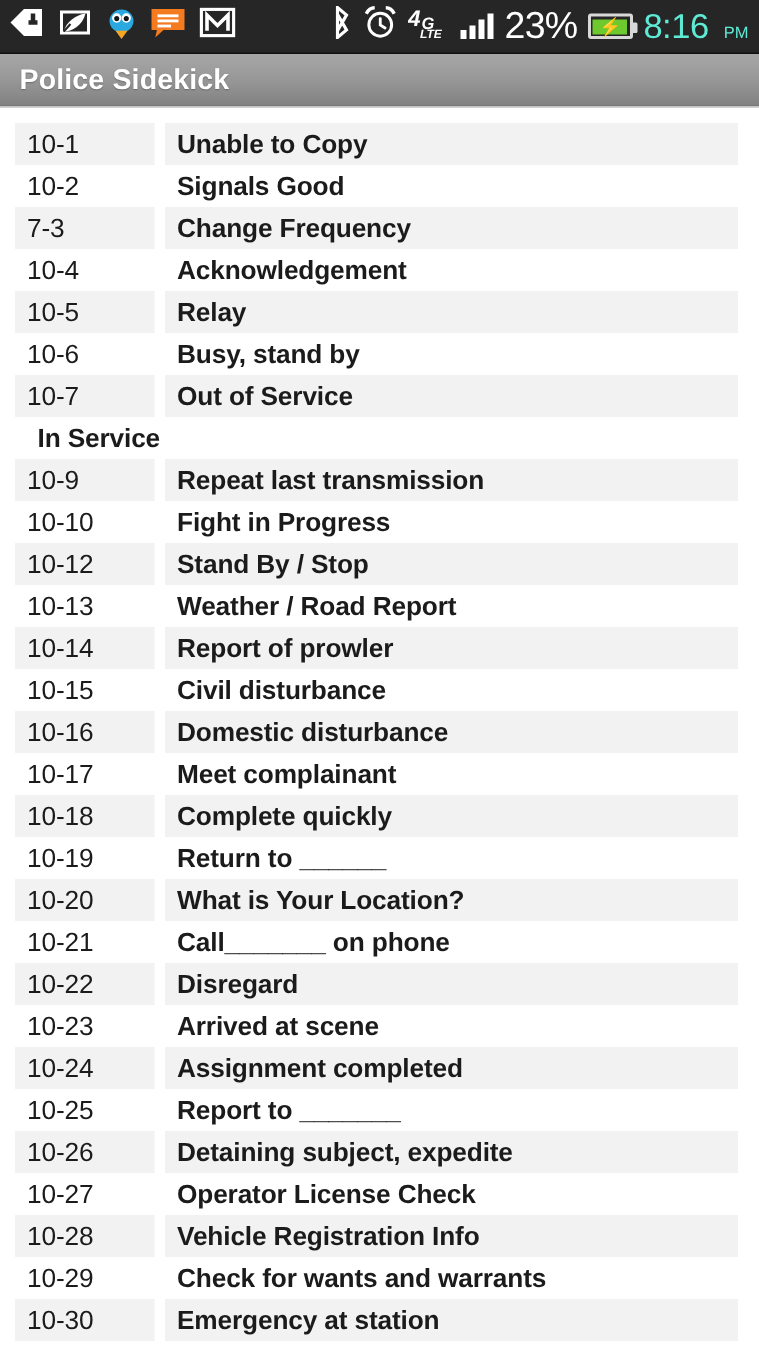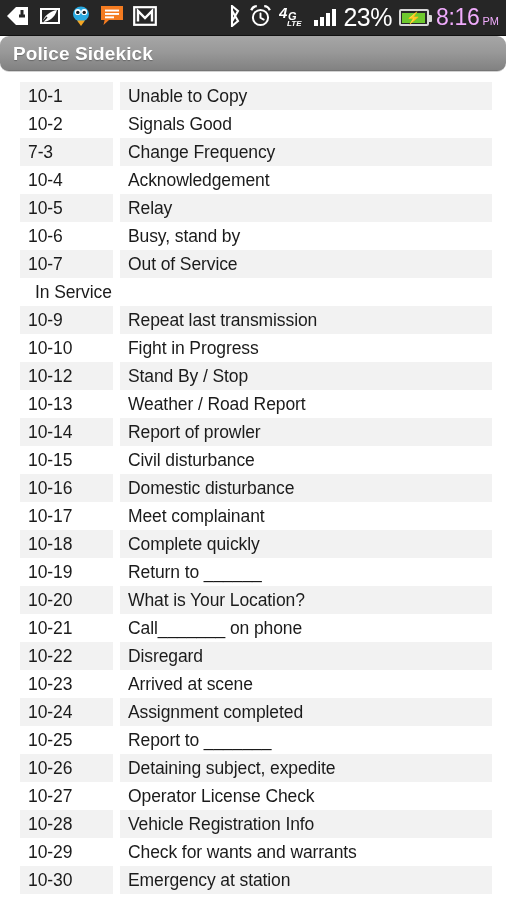--- a/index.html
+++ b/index.html
@@ -23,23 +23,23 @@
   #status-right{ display:flex; align-items:center; gap:7px; margin-left:auto; }
 
   .sicon{ display:block; }
 
   .pct{
     color:#ffffff; font-size:25px; letter-spacing:-0.5px;
     font-family:"Liberation Sans", sans-serif;
     line-height:1;
   }
   .clock{
-    color:#f0abfc; font-size:23px; line-height:1;
+    color:#5eead4; font-size:23px; line-height:1;
     letter-spacing:-0.3px;
-    display:flex; align-items:baseline; gap:3px;
+    display:flex; align-items:baseline; gap:10px;
   }
   .clock .ampm{ font-size:11px; letter-spacing:0; }
 
   
   .bars{ display:flex; align-items:flex-end; gap:2px; height:17px; }
   .bars i{ display:block; width:4px; background:#ffffff; }
   .bars i:nth-child(1){ height:6px; }
   .bars i:nth-child(2){ height:9px; }
   .bars i:nth-child(3){ height:13px; }
   .bars i:nth-child(4){ height:17px; }
@@ -61,48 +61,46 @@
     font-size:12px; color:#1e1e1e; line-height:1;
   }
 
   
   #title-bar{
     height:36px; width:506px;
     background:linear-gradient(to bottom, #a6a6a6 0%, #999999 45%, #828282 96%, #6f6f6f 100%);
     display:flex; align-items:center;
     padding-left:13px;
     border-bottom:1px solid #d2d2d2;
-    border-radius:9px;
   }
   #title-text{
     color:#ffffff; font-size:19px; font-weight:bold;
     letter-spacing:0.1px;
     text-shadow:0 1px 1px rgba(0,0,0,0.28);
   }
 
   
   #code-list{
     padding:10px 14px 0 10px;
     background:#ffffff;
   }
   .row{
     display:flex;
     height:28px;
     align-items:flex-end;
     background:#ffffff;
-    margin-left:10px;
   }
   .row.alt .cell{ background:#f2f2f2; }
   .cell{
     height:28px; display:flex; align-items:center;
     font-size:17.5px; color:#1b1b1b;
     letter-spacing:-0.1px;
   }
   .cell-code{ width:93px; flex:0 0 93px; padding-left:8px; }
-  .cell-desc{ flex:1 1 auto; padding-left:8px; margin-left:7px; }
+  .cell-desc{ flex:1 1 auto; padding-left:8px; margin-left:7px;font-weight:bold; }
 </style>
 </head>
 <body>
 
 <div id="status-bar">
 
   <div id="status-left">
 
     <span class="sicon">
       <svg width="23" height="20" viewBox="0 0 23 20">

